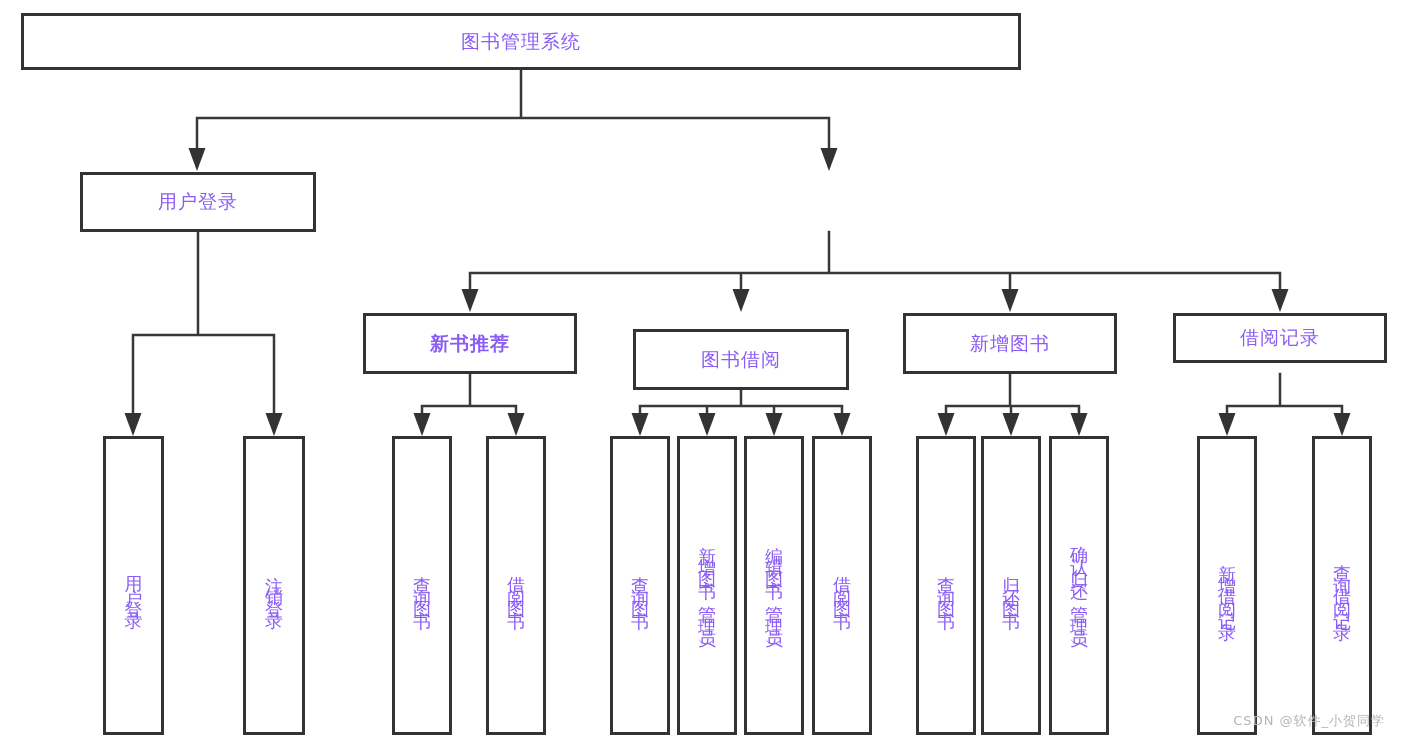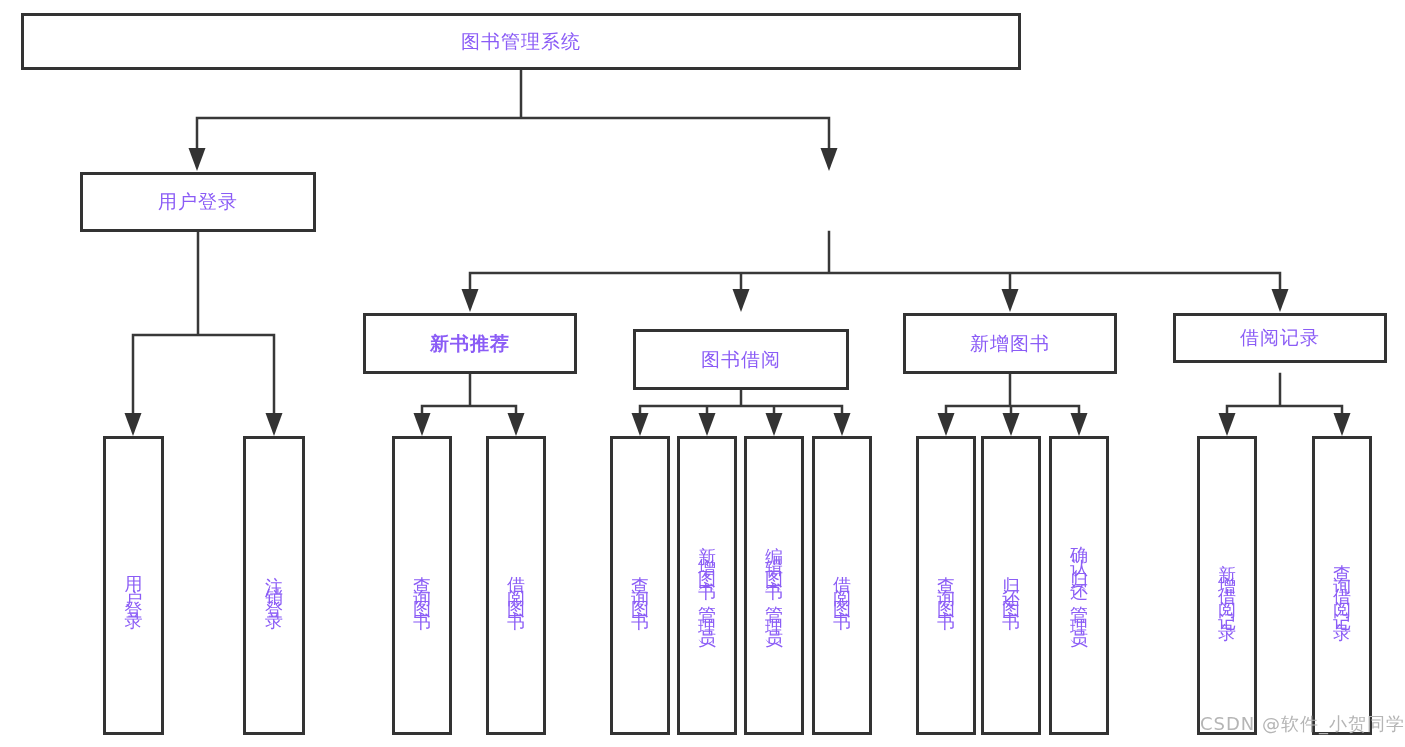--- a/index.html
+++ b/index.html
@@ -50,23 +50,23 @@
   #leaf-cb-confirm{left:1049px;width:60px;}
   #leaf-br-add{left:1197px;width:60px;}
   #leaf-br-query{left:1312px;width:60px;}
 
   #connectors{position:absolute;left:0;top:0;z-index:1;}
   #connectors path{fill:none;stroke:#383838;stroke-width:2.5;stroke-linecap:square;}
   #connectors .arrow{fill:#333333;stroke:none;}
 
   #watermark{
     position:absolute;
-    right:0;
+    right:20px;
     top:712px;
-    font-size:18px;
+    font-size:13px;
     color:#b5b5b5;
     letter-spacing:1px;
     z-index:10;
     white-space:nowrap;
   }
 </style>
 </head>
 <body>
 
 <div id="stage">

